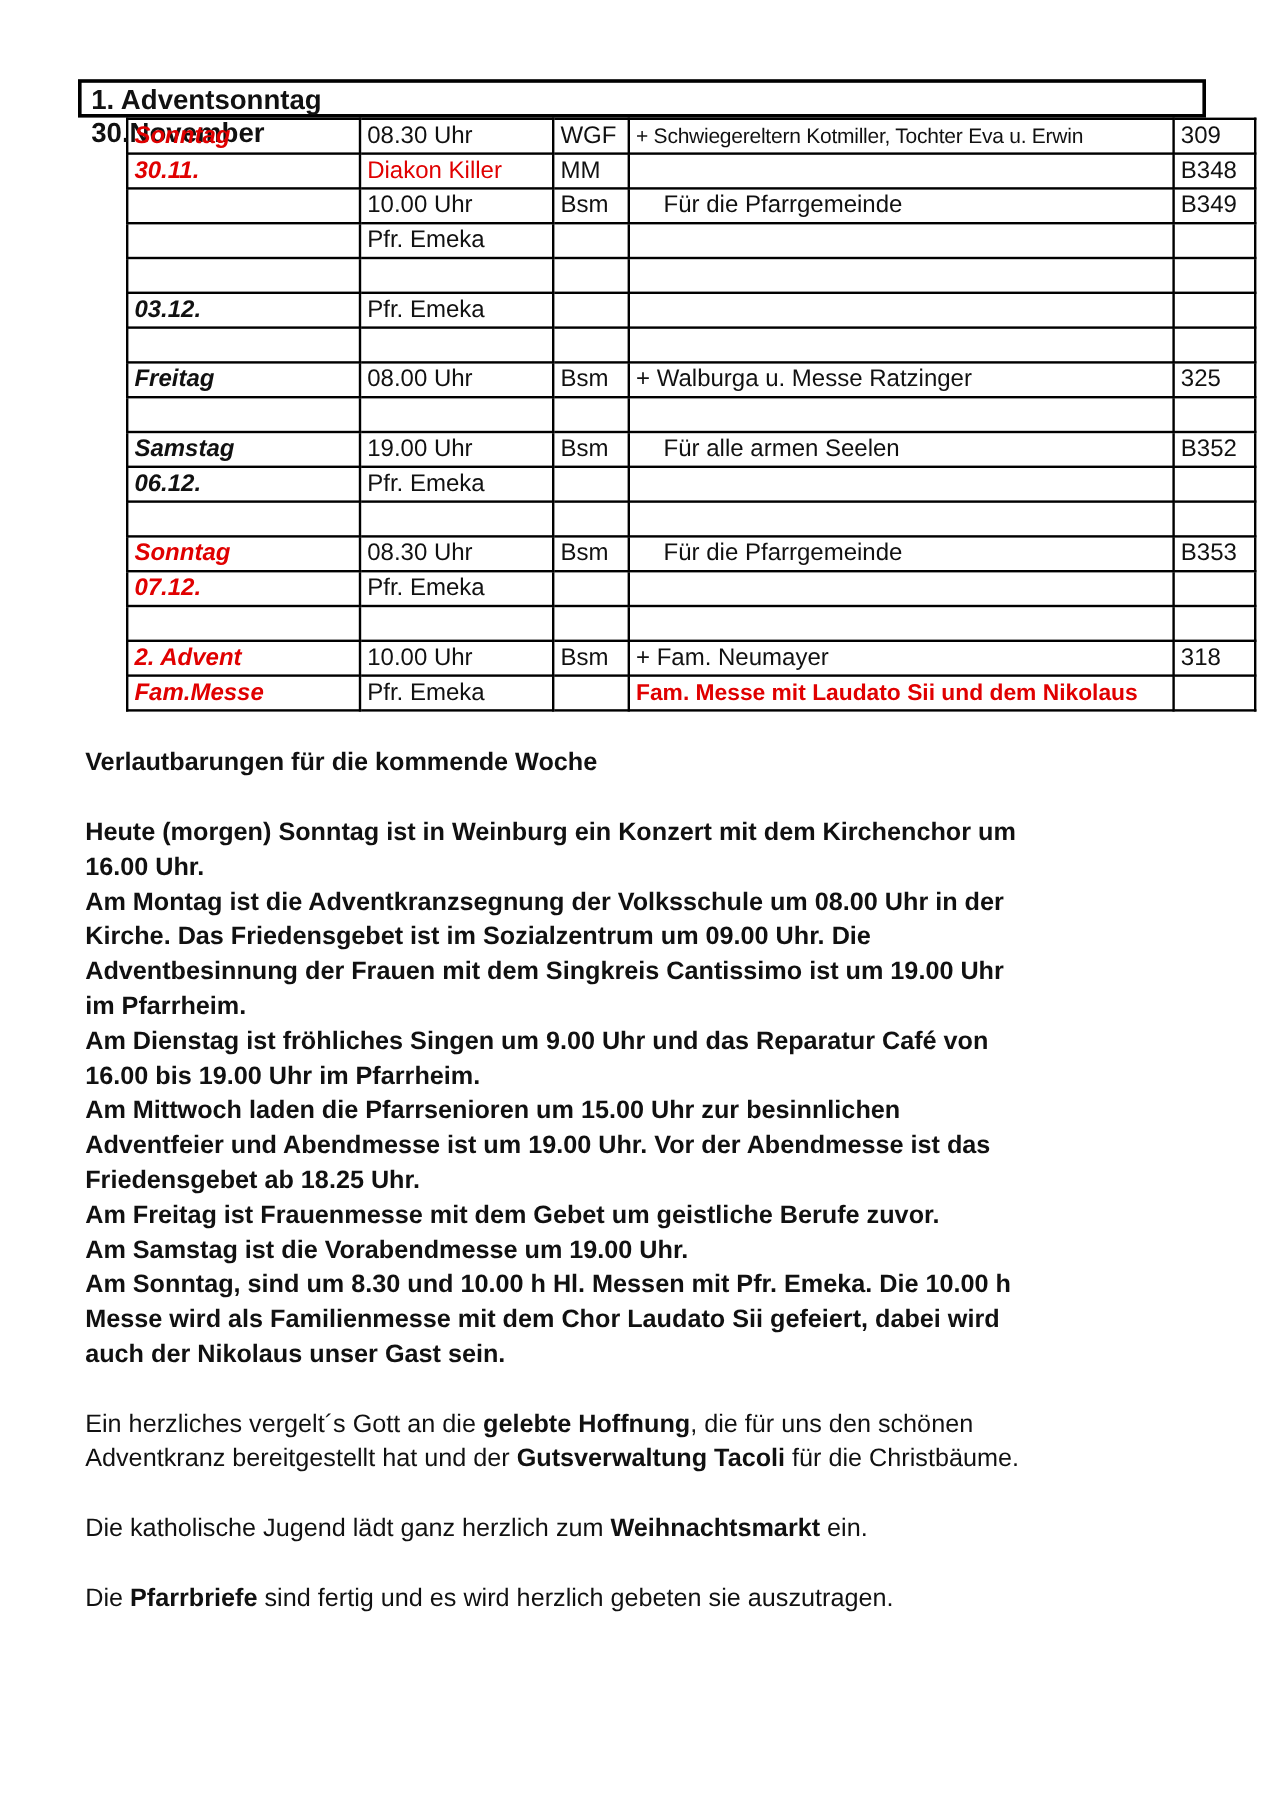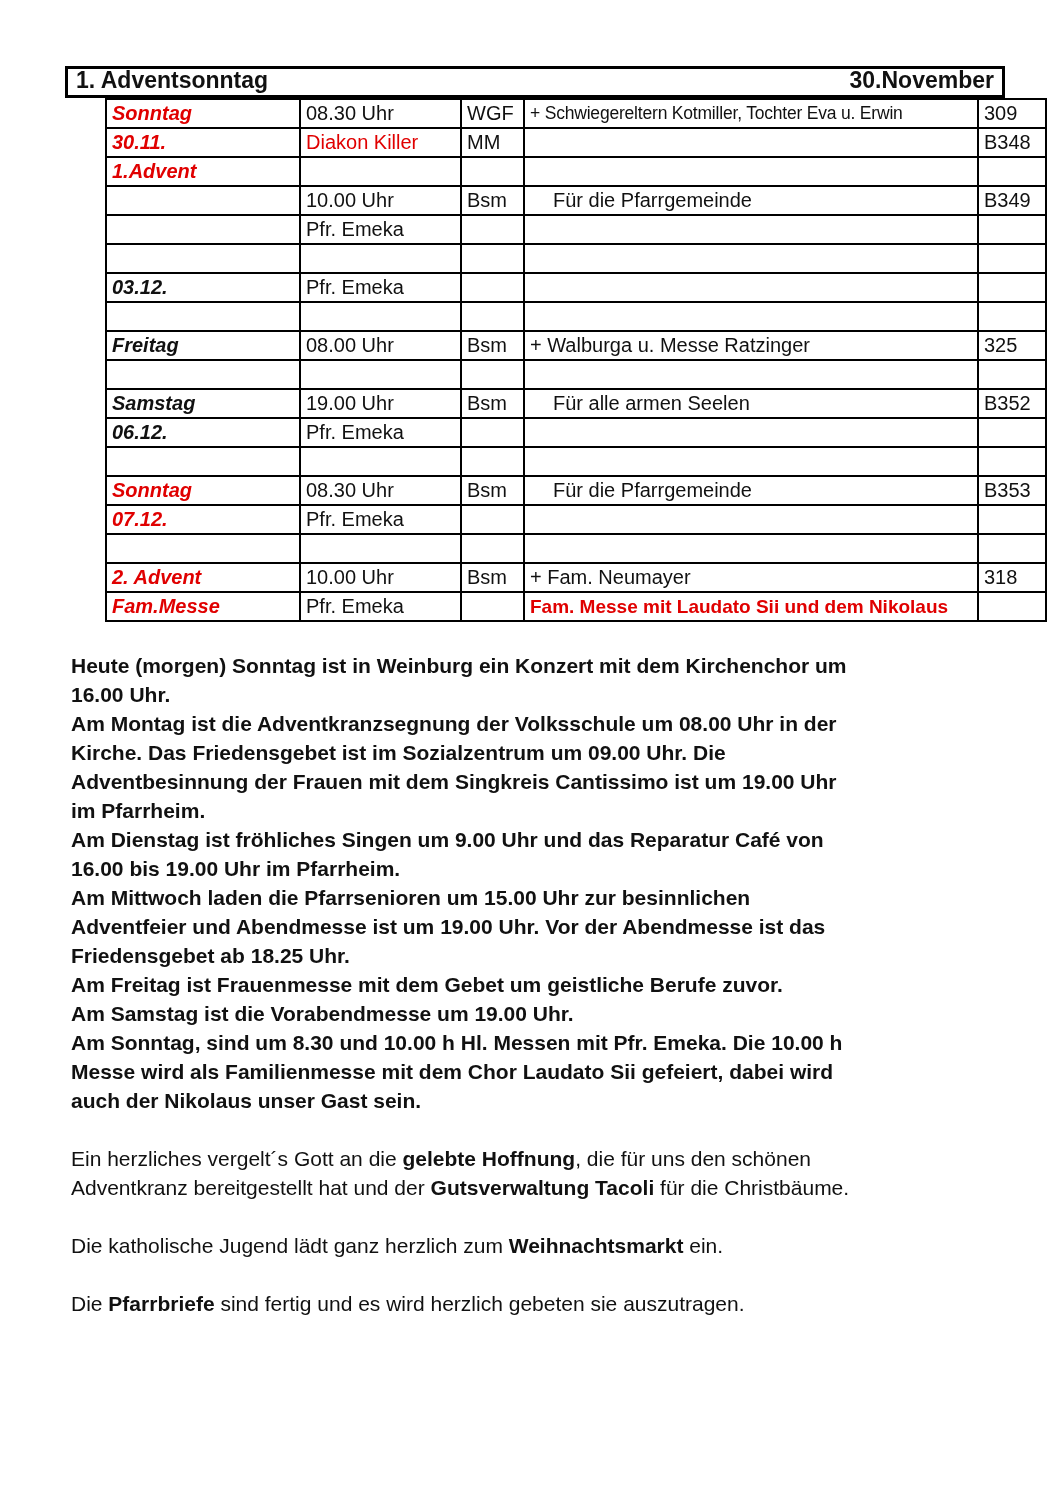--- a/index.html
+++ b/index.html
@@ -15,25 +15,26 @@
     left: 65px; top: 66px;
     width: 940px;
   }
   
   .tbl-header {
     box-sizing: border-box;
     width: 940px;
     border: 3px solid #000;
     display: flex;
     justify-content: space-between;
-    align-items: flex-end;
+    align-items: flex-start;
     padding: 1px 8px;
     height: 32px;
     font-size: 23px;
     font-weight: bold;
+    flex-direction: column;
   }
   
   table.sched {
     border-collapse: collapse;
     table-layout: fixed;
     width: 940px;
     margin-top: 0;
     margin-left: 40px;
   }
   table.sched td {
@@ -93,27 +94,20 @@
           <td>309</td>
         </tr>
         <tr>
           <td class="day-cell red">30.11.</td>
           <td class="red">Diakon Killer</td>
           <td>MM</td>
           <td></td>
           <td>B348</td>
         </tr>
         <tr>
-          <td class="day-cell red">1.Advent</td>
-          <td></td>
-          <td></td>
-          <td></td>
-          <td></td>
-        </tr>
-        <tr>
           <td class="day-cell"></td>
           <td>10.00 Uhr</td>
           <td>Bsm</td>
           <td class="indent">Für die Pfarrgemeinde</td>
           <td>B349</td>
         </tr>
         <tr>
           <td class="day-cell"></td>
           <td>Pfr. Emeka</td>
           <td></td>
@@ -208,20 +202,21 @@
           <td class="day-cell red">Fam.Messe</td>
           <td>Pfr. Emeka</td>
           <td></td>
           <td class="red fam-note">Fam. Messe mit Laudato Sii und dem Nikolaus</td>
           <td></td>
         </tr>
       </tbody>
   </table>
 
   <div class="ann">
+    <p class="bold first">Verlautbarungen für die kommende Woche</p>
     <p class="bold">Heute (morgen) Sonntag ist in Weinburg ein Konzert mit dem Kirchenchor um
 16.00 Uhr.
 Am Montag ist die Adventkranzsegnung der Volksschule um 08.00 Uhr in der
 Kirche. Das Friedensgebet ist im Sozialzentrum um 09.00 Uhr. Die
 Adventbesinnung der Frauen mit dem Singkreis Cantissimo ist um 19.00 Uhr
 im Pfarrheim.
 Am Dienstag ist fröhliches Singen um 9.00 Uhr und das Reparatur Café von
 16.00 bis 19.00 Uhr im Pfarrheim.
 Am Mittwoch laden die Pfarrsenioren um 15.00 Uhr zur besinnlichen
 Adventfeier und Abendmesse ist um 19.00 Uhr. Vor der Abendmesse ist das

